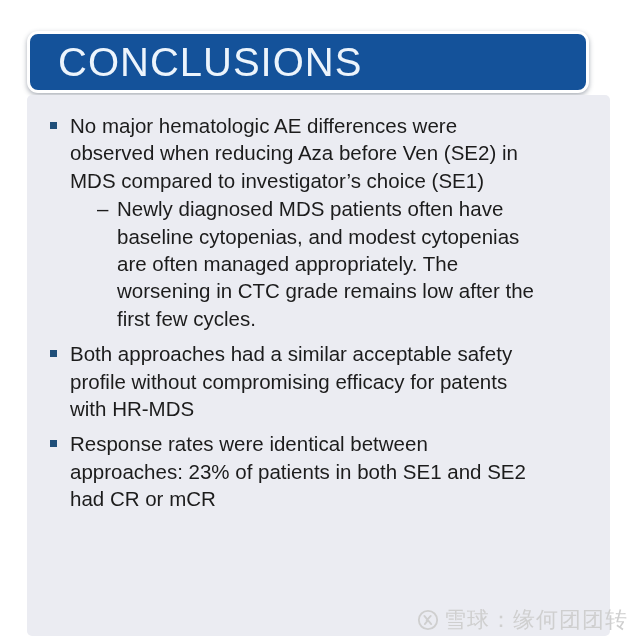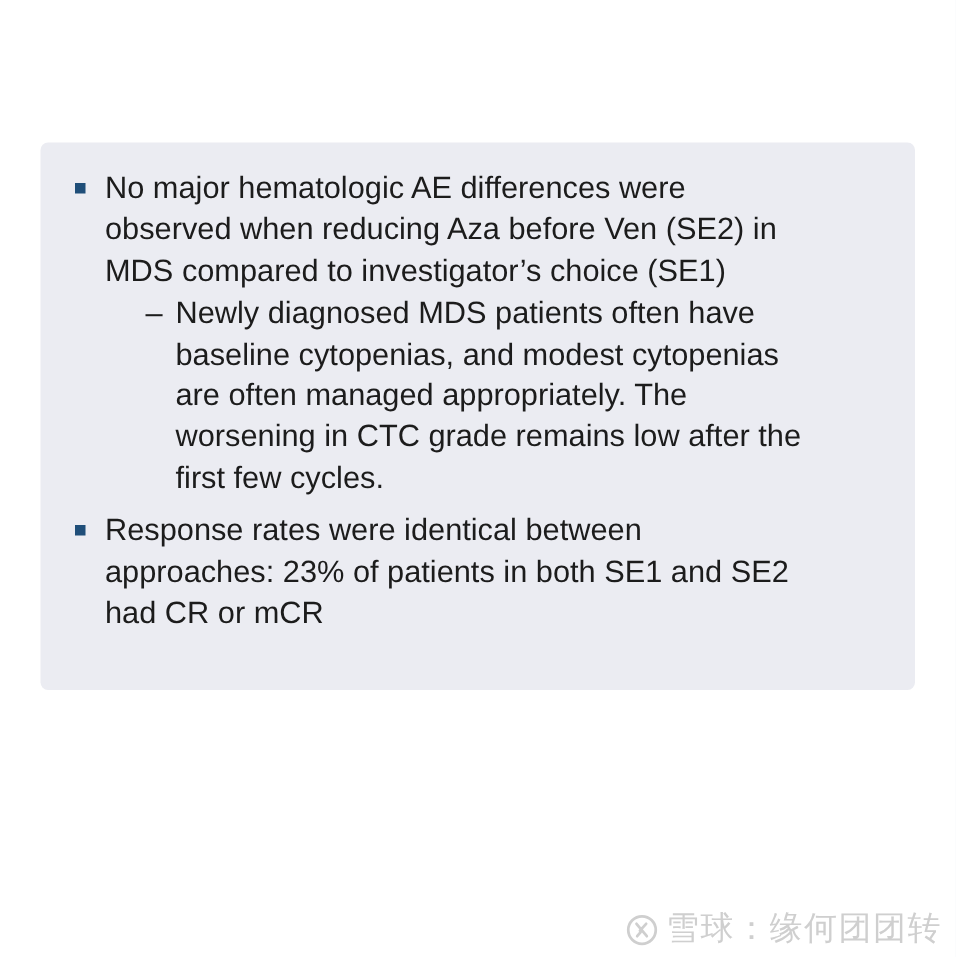--- a/index.html
+++ b/index.html
@@ -38,21 +38,21 @@
     color: #ecf4fc;
     white-space: nowrap;
   }
 
   
   .content-box {
     position: absolute;
     left: 27px;
     top: 95px;
     width: 583px;
-    height: 365px;
+    height: 541px;
     background: #ebecf2;
     border-radius: 5px;
     box-sizing: border-box;
     padding: 17px 18px 0 23px;
   }
   .bullet-item {
     display: flex;
     align-items: flex-start;
     margin-top: 8px;
   }
@@ -116,39 +116,48 @@
     letter-spacing: 1px;
     color: #cfcfcf;
     font-family: "DejaVu Sans", "Liberation Sans", sans-serif;
   }
 </style>
 </head>
 <body>
 
 <div class="slide">
 
+  <div class="header-box">
+    <h1 class="header-title">CONCLUSIONS</h1>
+  </div>
 
   <div class="content-box">
 
     <div class="bullet-item first">
       <span class="marker-square"></span>
       <p class="bullet-text">No major hematologic AE differences were
 observed when reducing Aza before Ven (SE2) in
 MDS compared to investigator’s choice (SE1)</p>
     </div>
 
     <div class="sub-bullet-item">
       <span class="marker-dash">–</span>
       <p class="sub-bullet-text">Newly diagnosed MDS patients often have
 baseline cytopenias, and modest cytopenias
 are often managed appropriately. The
 worsening in CTC grade remains low after the
 first few cycles.</p>
     </div>
 
+    <div class="bullet-item">
+      <span class="marker-square"></span>
+      <p class="bullet-text">Both approaches had a similar acceptable safety
+profile without compromising efficacy for patents
+with HR-MDS</p>
+    </div>
 
     <div class="bullet-item">
       <span class="marker-square"></span>
       <p class="bullet-text">Response rates were identical between
 approaches: 23% of patients in both SE1 and SE2
 had CR or mCR</p>
     </div>
 
 
   </div>

